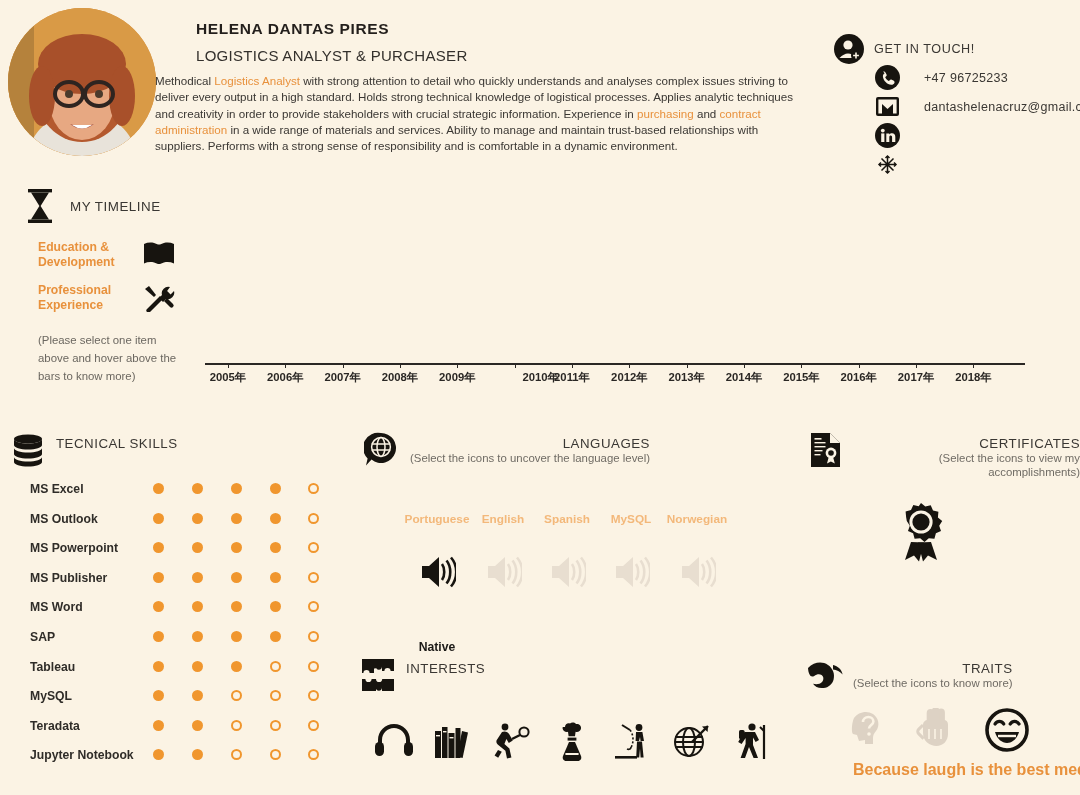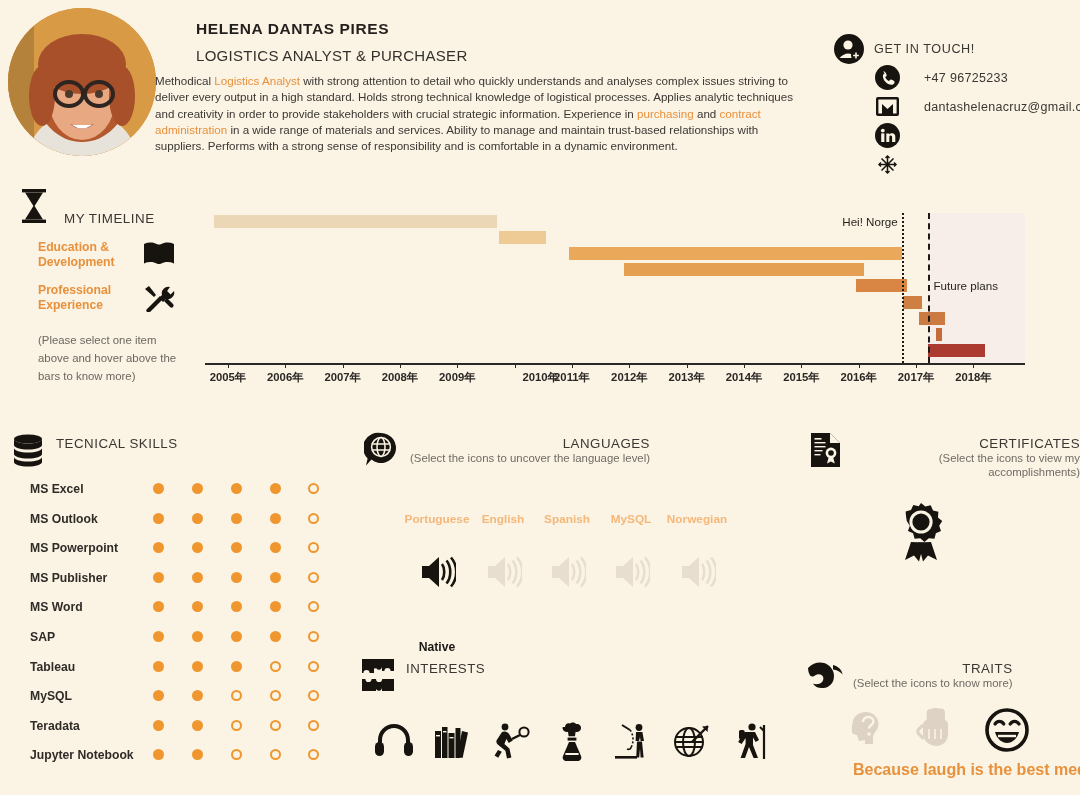--- a/index.html
+++ b/index.html
@@ -36,21 +36,21 @@
   
   .contact { position: absolute; left: 832px; top: 34px; width: 248px; }
   .c-row { display: flex; align-items: center; height: 29px; }
   .c-row.indent { padding-left: 42px; }
   .c-icon { width: 34px; height: 34px; flex: 0 0 34px; display:flex; align-items:center; justify-content:center; }
   .c-icon.sm { width: 27px; height: 27px; flex: 0 0 27px; }
   .c-label { font-size: 12.5px; color: #3a3733; letter-spacing: .3px; margin-left: 23px; white-space: nowrap; }
   .c-title { font-size: 12.6px; color: #3a3733; letter-spacing: .6px; margin-left: 8px; }
 
   
-  .tl-head { position: absolute; left: 14px; top: 186px; display: flex; align-items: flex-end; }
+  .tl-head { position: absolute; left: 20px; top: 186px; display: flex; align-items: center; }
   .tl-head .lbl { font-size: 13.4px; color: #3a3733; letter-spacing: .5px; margin-left: 10px; }
 
   .tl-legend { position: absolute; left: 38px; top: 240px; width: 170px; }
   .leg-item { display: flex; align-items: flex-start; margin-bottom: 14px; }
   .leg-txt { font-size: 12.2px; font-weight: bold; color: #e8913c; line-height: 14.5px; width: 104px; }
   .leg-ico { width: 34px; display: flex; align-items: center; justify-content: center; margin-top: 1px; }
   .tl-note {
     position: absolute; left: 38px; top: 331px; width: 150px;
     font-size: 11.4px; line-height: 18px; color: #6b6760;
   }
@@ -225,38 +225,20 @@
             <path d="M4 25l13-13 3 3-13 13a2.1 2.1 0 0 1-3 0 2.1 2.1 0 0 1 0-3z" fill="#17140f"></path>
             <path d="M2 5l4-3 7 9-2 2z" fill="#17140f"></path>
             <path d="M27 3a6.5 6.5 0 0 0-8 8l-3 3 4 4 3-3a6.5 6.5 0 0 0 8-8l-3.4 3.4-3.5-3.5z" fill="#17140f"></path>
             <path d="M21 17l6 6a2.1 2.1 0 0 0 3-3l-6-6z" fill="#17140f"></path>
           </svg>
       </span>
     </div>
   </div>
   <div class="tl-note">(Please select one item above and hover above the bars to know more)</div>
 
-  <div class="chart">
-    <div class="chart-plot">
-        <div class="future-zone" style="left: 722.517px; width: 97.4825px; background: rgb(247, 238, 234);"></div>
-        <div class="bar" style="left: 8.6014px; width: 283.846px; top: 2px; background: rgb(235, 215, 181);"></div>
-        <div class="bar" style="left: 293.594px; width: 47.5944px; top: 18.1px; background: rgb(238, 203, 149);"></div>
-        <div class="bar" style="left: 364.126px; width: 332.587px; top: 34.2px; background: rgb(234, 168, 91);"></div>
-        <div class="bar" style="left: 418.601px; width: 240.839px; top: 50.3px; background: rgb(228, 159, 82);"></div>
-        <div class="bar" style="left: 650.839px; width: 51.6084px; top: 66.4px; background: rgb(217, 133, 68);"></div>
-        <div class="bar" style="left: 697.86px; width: 18.9231px; top: 82.5px; background: rgb(208, 127, 67);"></div>
-        <div class="bar" style="left: 713.916px; width: 25.8042px; top: 98.6px; background: rgb(203, 122, 65);"></div>
-        <div class="bar" style="left: 731.119px; width: 5.73427px; top: 114.7px; background: rgb(197, 107, 58);"></div>
-        <div class="bar" style="left: 722.517px; width: 57.3427px; top: 130.8px; background: rgb(171, 59, 48);"></div>
-        <div class="vline dotted" style="left: 696.713px;"></div>
-        <div class="vlabel" style="left: 692.713px; top: 2px; transform: translateX(-100%);">Hei! Norge</div>
-        <div class="vline dashed" style="left: 722.517px;"></div>
-        <div class="vlabel" style="left: 728.517px; top: 66px;">Future plans</div>
-      </div>
-  </div>
   <div class="axis">
     <div class="axis-line"></div>
   <div class="tick" style="left: 22.9371px;"></div>
       <div class="tick-lbl" style="left: 22.9371px;">2005年</div>
       <div class="tick" style="left: 80.2797px;"></div>
       <div class="tick-lbl" style="left: 80.2797px;">2006年</div>
       <div class="tick" style="left: 137.622px;"></div>
       <div class="tick-lbl" style="left: 137.622px;">2007年</div>
       <div class="tick" style="left: 194.965px;"></div>
       <div class="tick-lbl" style="left: 194.965px;">2008年</div>

